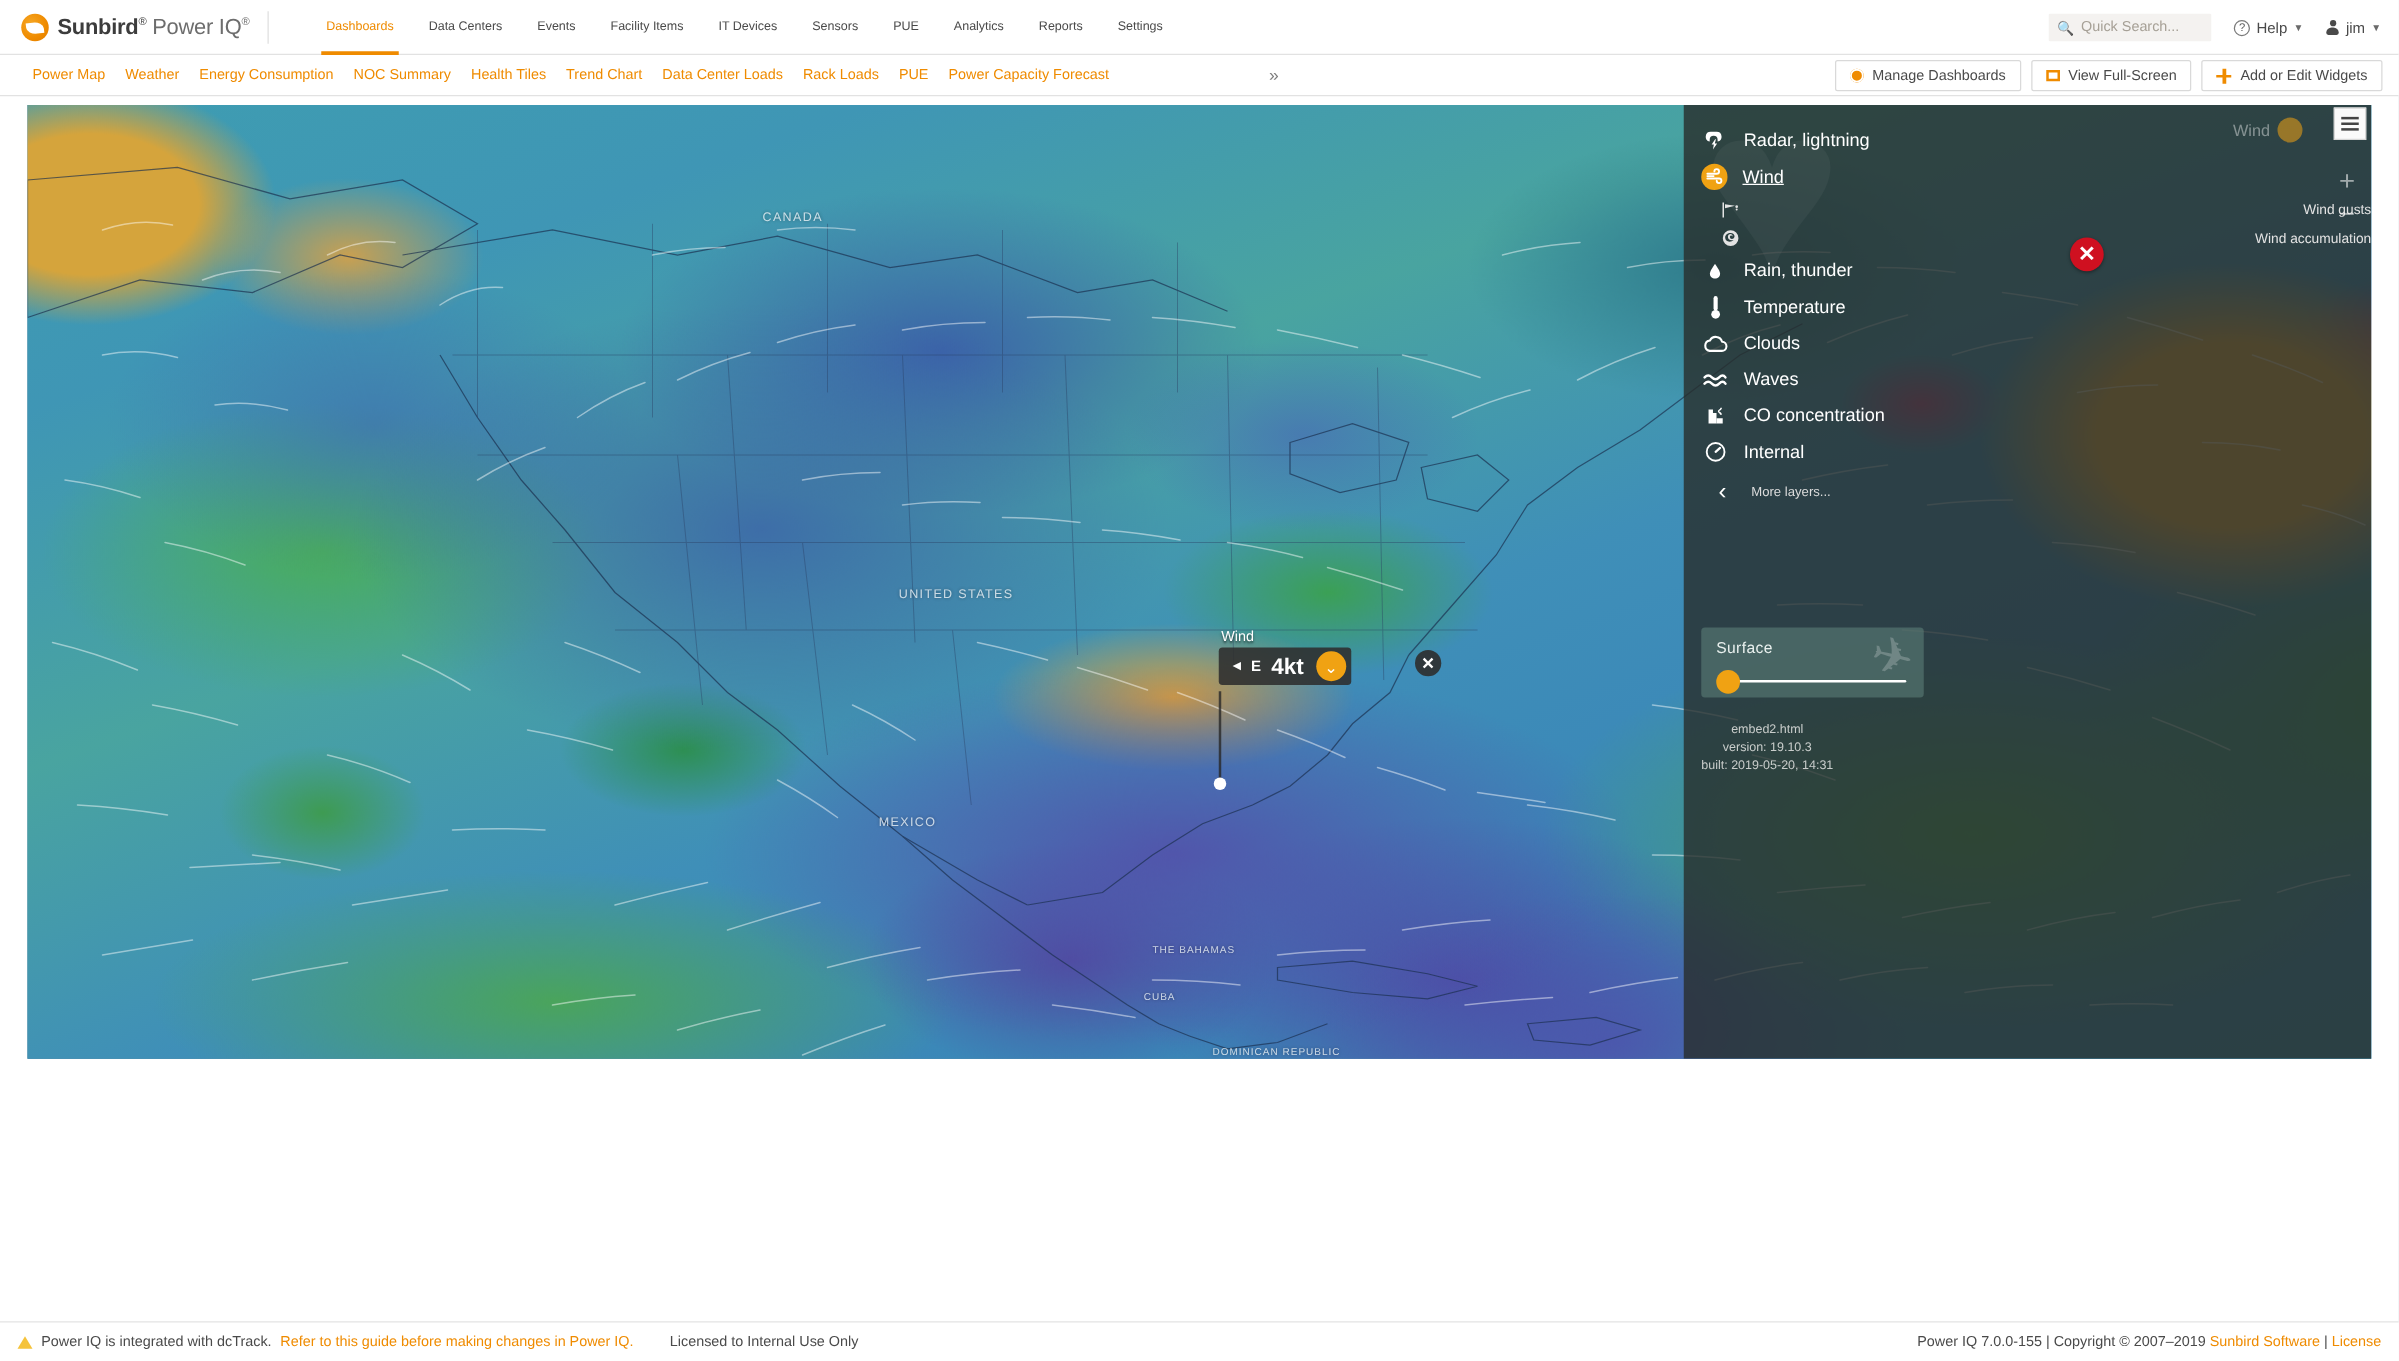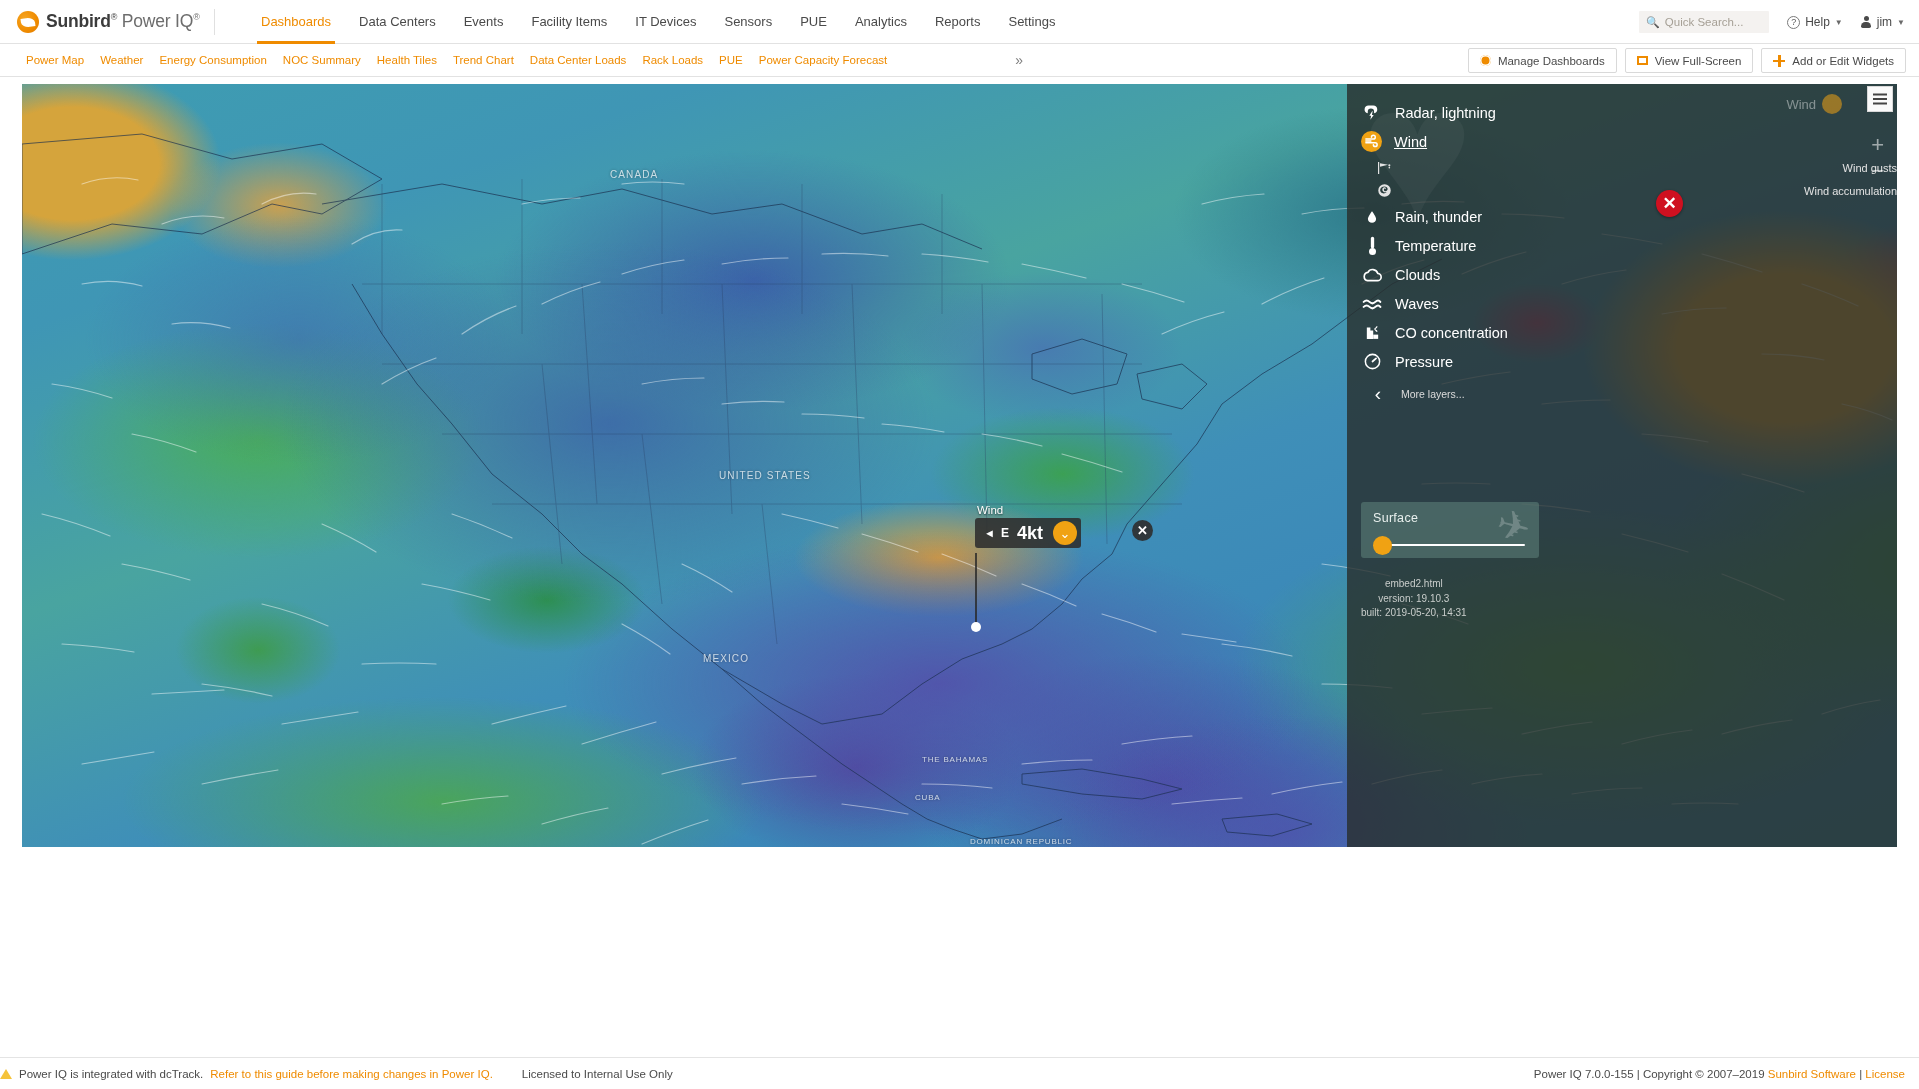--- a/index.html
+++ b/index.html
@@ -31,21 +31,21 @@
   }
   .brand-text { font-size: 17.5px; color: #3c3c3c; white-space: nowrap; letter-spacing: -.2px; }
   .brand-text b { font-weight: bold; }
   .brand-text .reg { font-size: 9px; vertical-align: super; }
   .brand-text .light { font-weight: normal; color: #6d6d6d; }
   .nav-sep { width: 1px; height: 26px; background: #e0e0e0; margin-left: 4px; }
 
   .mainnav { display: flex; align-items: stretch; height: 44px; margin-left: 32px; }
   .mainnav a {
     display: flex; align-items: center;
-    padding: 2px 14px; font-size: 13px; color: #4a4a4a;
+    padding: 2px 14px; font-size: 10px; color: #4a4a4a;
     text-decoration: none; position: relative; white-space: nowrap;
   }
   .mainnav a.active { color: #ef8b00; }
   .mainnav a.active::after {
     content: ""; position: absolute; left: 10px; right: 10px; bottom: 0;
     height: 3px; background: #ef8b00;
   }
 
   .topnav-right {
     position: absolute; right: 14px; top: 0; height: 44px;
@@ -307,21 +307,21 @@
   .wind-badge .wb-dot {
     width: 20px; height: 20px; border-radius: 50%; background: rgba(240,162,19,.55);
   }
 
   
   .footer {
     position: absolute; left: 0; bottom: 0; width: 100%; height: 32px;
     border-top: 1px solid #e4e4e4; background: #fff;
     display: flex; align-items: center;
   }
-  .footer-left { display: flex; align-items: center; gap: 7px; }
+  .footer-left { display: flex; align-items: center; gap: 7px; padding-left: 14px; }
   .warn-tri {
     width: 0; height: 0; border-left: 6px solid transparent;
     border-right: 6px solid transparent; border-bottom: 10px solid #f5c33b;
     position: relative; flex: none;
   }
   .footer-text { font-size: 11.5px; color: #4a4a4a; }
   .footer-link { font-size: 11.5px; color: #ef8b00; text-decoration: none; }
   .footer-lic { font-size: 11.5px; color: #4a4a4a; margin-left: 22px; }
   .footer-right {
     position: absolute; right: 14px; font-size: 11.5px; color: #4a4a4a;
@@ -660,21 +660,21 @@
           </span>
           <span class="wx-label">CO concentration</span>
         </div>
         <div class="wx-item">
           <span class="wx-ico">
             <svg width="19" height="19" viewBox="0 0 24 24" fill="none" stroke="#fff" stroke-width="1.9">
               <circle cx="12" cy="12" r="9"></circle>
               <path d="M12 12l4.5-4" stroke-linecap="round" stroke-width="2.2"></path>
             </svg>
           </span>
-          <span class="wx-label">Pressure</span>
+          <span class="wx-label">Internal</span>
         </div>
         <div class="wx-item more">
           <span class="wx-ico" style="font-size:19px;color:#fff;">‹</span>
           <span class="wx-label">More layers...</span>
         </div>
       </div>
 
     <div class="surface-box">
       <div class="surface-title">Surface</div>
       <div class="surface-slider">

